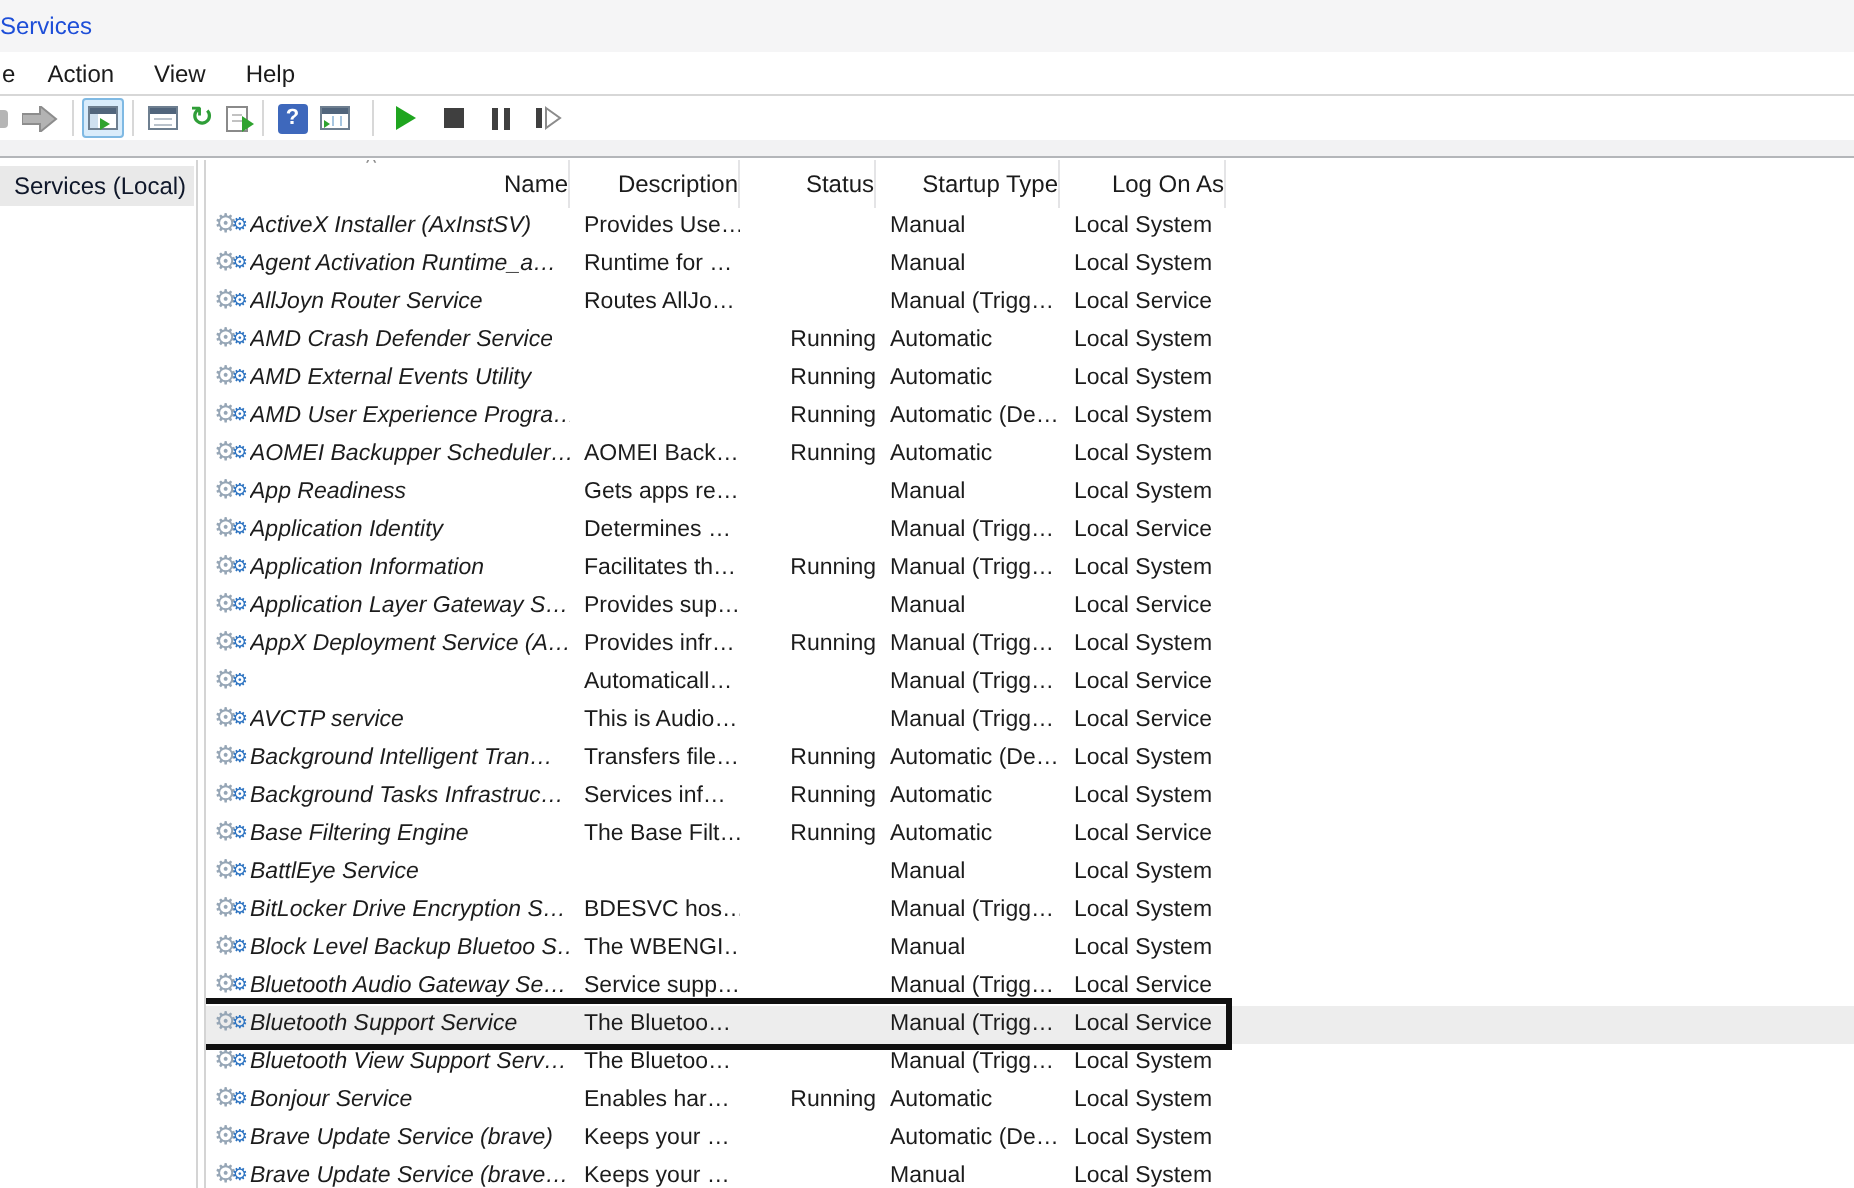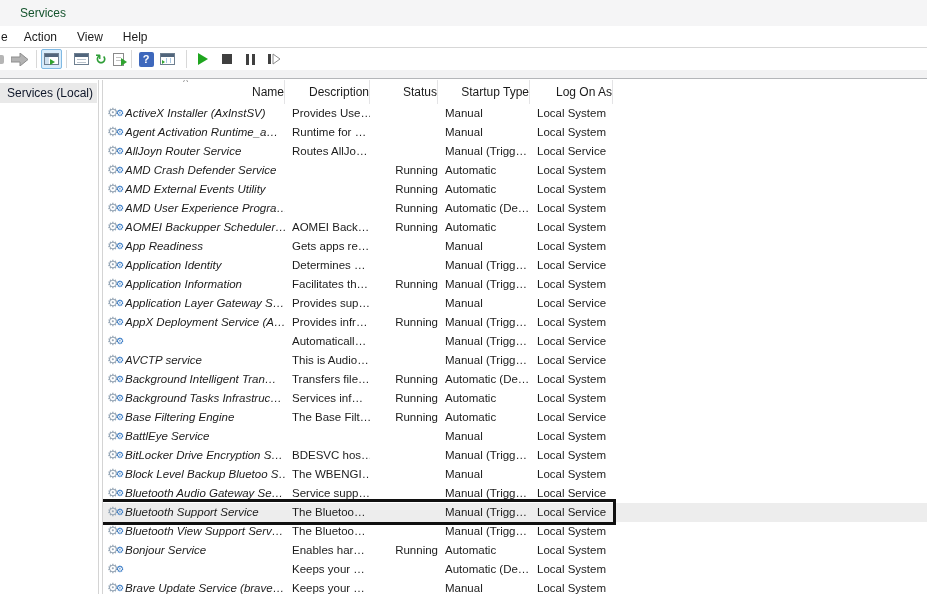--- a/index.html
+++ b/index.html
@@ -2,21 +2,21 @@
 <html><head>
 <meta charset="utf-8">
 <style>
   * { margin:0; padding:0; box-sizing:border-box; }
   html,body { width:927px; height:594px; overflow:hidden; background:#ffffff;
               font-family:"Liberation Sans", sans-serif; }
   .app { position:relative; width:927px; height:594px; background:#ffffff; }
 
   
   .titlebar { position:absolute; left:0; top:0; width:927px; height:26px; background:#f5f5f6; }
-  .title-text { position:absolute; left:20px; top:6px; font-size:12px; color:#14532d; }
+  .title-text { position:absolute; left:0; top:6px; font-size:12px; color:#1d4ed8; }
 
   .menubar { position:absolute; left:0; top:26px; width:927px; height:22px; background:#ffffff;
              border-bottom:1px solid #d7d7d7; display:flex; align-items:center; }
   .menu-item { font-size:12px; color:#1b1b1b; padding:3px 10px; cursor:default; }
   .menu-item.cut { padding:3px 6px 3px 1px; }
 
   .toolbar { position:absolute; left:0; top:48px; width:927px; height:22px; background:#ffffff;
              display:flex; align-items:center; }
   .tb-sep { width:1px; height:18px; background:#d8d8d8; margin:0 4px; }
   .tb-btn { height:20px; display:flex; align-items:center; justify-content:center; padding:0 3px; }
@@ -518,20 +518,21 @@
     <div class="cell c-startup">Automatic</div>
     <div class="cell c-logon">Local System</div>
   </div>
           <div class="row">
 
     <div class="cell c-name">
       <span class="svc-icon">
         <span class="gear-big">⚙</span>
                 <span class="gear-small">⚙</span>
       </span>
+      <span class="nm">Brave Update Service (brave)</span>
     </div>
     <div class="cell c-desc">Keeps your …</div>
     <div class="cell c-status"></div>
     <div class="cell c-startup">Automatic (De…</div>
     <div class="cell c-logon">Local System</div>
   </div>
           <div class="row">
 
     <div class="cell c-name">
       <span class="svc-icon">

